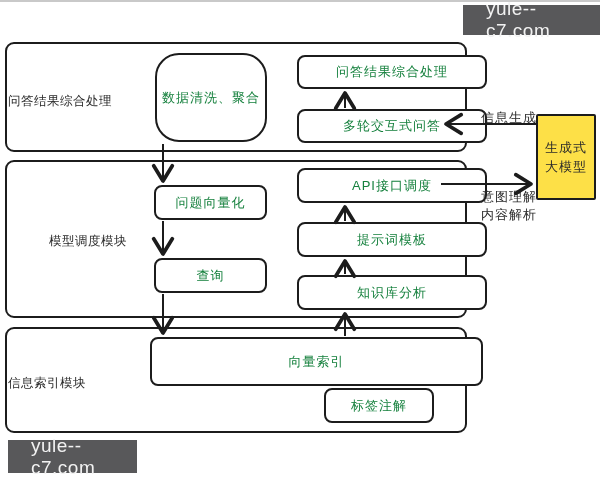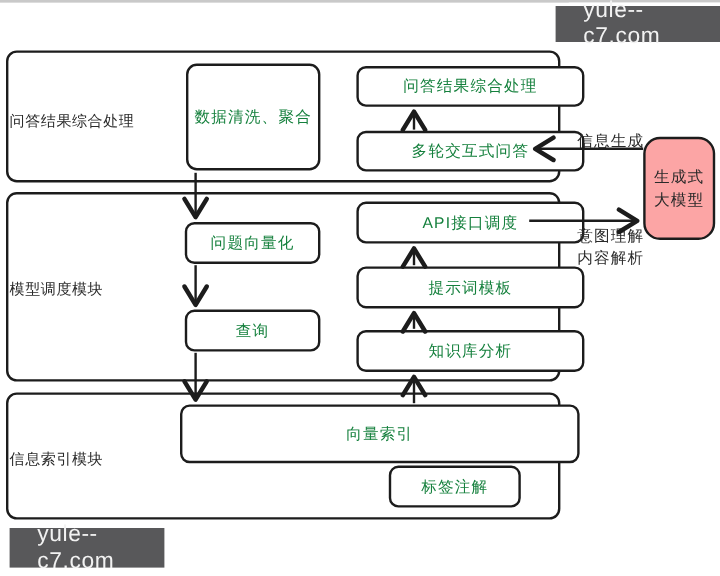--- a/index.html
+++ b/index.html
@@ -33,40 +33,40 @@
     background: #ffffff;
     display: flex;
     align-items: center;
     justify-content: center;
     font-size: 13px;
     letter-spacing: 1px;
     color: #15803d;
     text-align: center;
     margin-left: 47px;
   }
-  .node.big { border-radius: 9px; }
+  .node.big { border-radius: 24px; }
   .module-label {
     position: absolute;
     font-size: 12.5px;
     letter-spacing: 0.5px;
     white-space: nowrap;
     color: #2a2a2a;
   }
   .edge-label {
     position: absolute;
     font-size: 13px;
     letter-spacing: 1px;
     white-space: nowrap;
     color: #2a2a2a;
   }
   .ext-node {
     position: absolute;
     border: 2px solid #1c1c1c;
-    border-radius: 14px;
-    background: #fca5a5;
+    border-radius: 2px;
+    background: #fde047;
     display: flex;
     flex-direction: column;
     align-items: center;
     justify-content: center;
     font-size: 13px;
     letter-spacing: 1px;
     line-height: 19px;
     color: #2a2a2a;
   }
   .watermark {
@@ -109,21 +109,21 @@
     <span>数据清洗、聚合</span>
   </div>
   <div class="node" style="left:250px; top:55px; width:190px; height:34px;">
     <span>问答结果综合处理</span>
   </div>
   <div class="node" style="left:250px; top:109px; width:190px; height:34px;">
     <span>多轮交互式问答</span>
   </div>
 
   <div class="module" style="left:5px; top:160px; width:462px; height:158px;"></div>
-  <div class="module-label" style="left:8px; top:233px;">模型调度模块</div>
+  <div class="module-label" style="left:8px; top:233px;padding-left:41px;">模型调度模块</div>
   <div class="node" style="left:107px; top:185px; width:113px; height:35px;">
     <span>问题向量化</span>
   </div>
   <div class="node" style="left:107px; top:258px; width:113px; height:35px;">
     <span>查询</span>
   </div>
   <div class="node" style="left:250px; top:168px; width:190px; height:35px;">
     <span>API接口调度</span>
   </div>
   <div class="node" style="left:250px; top:222px; width:190px; height:35px;">

